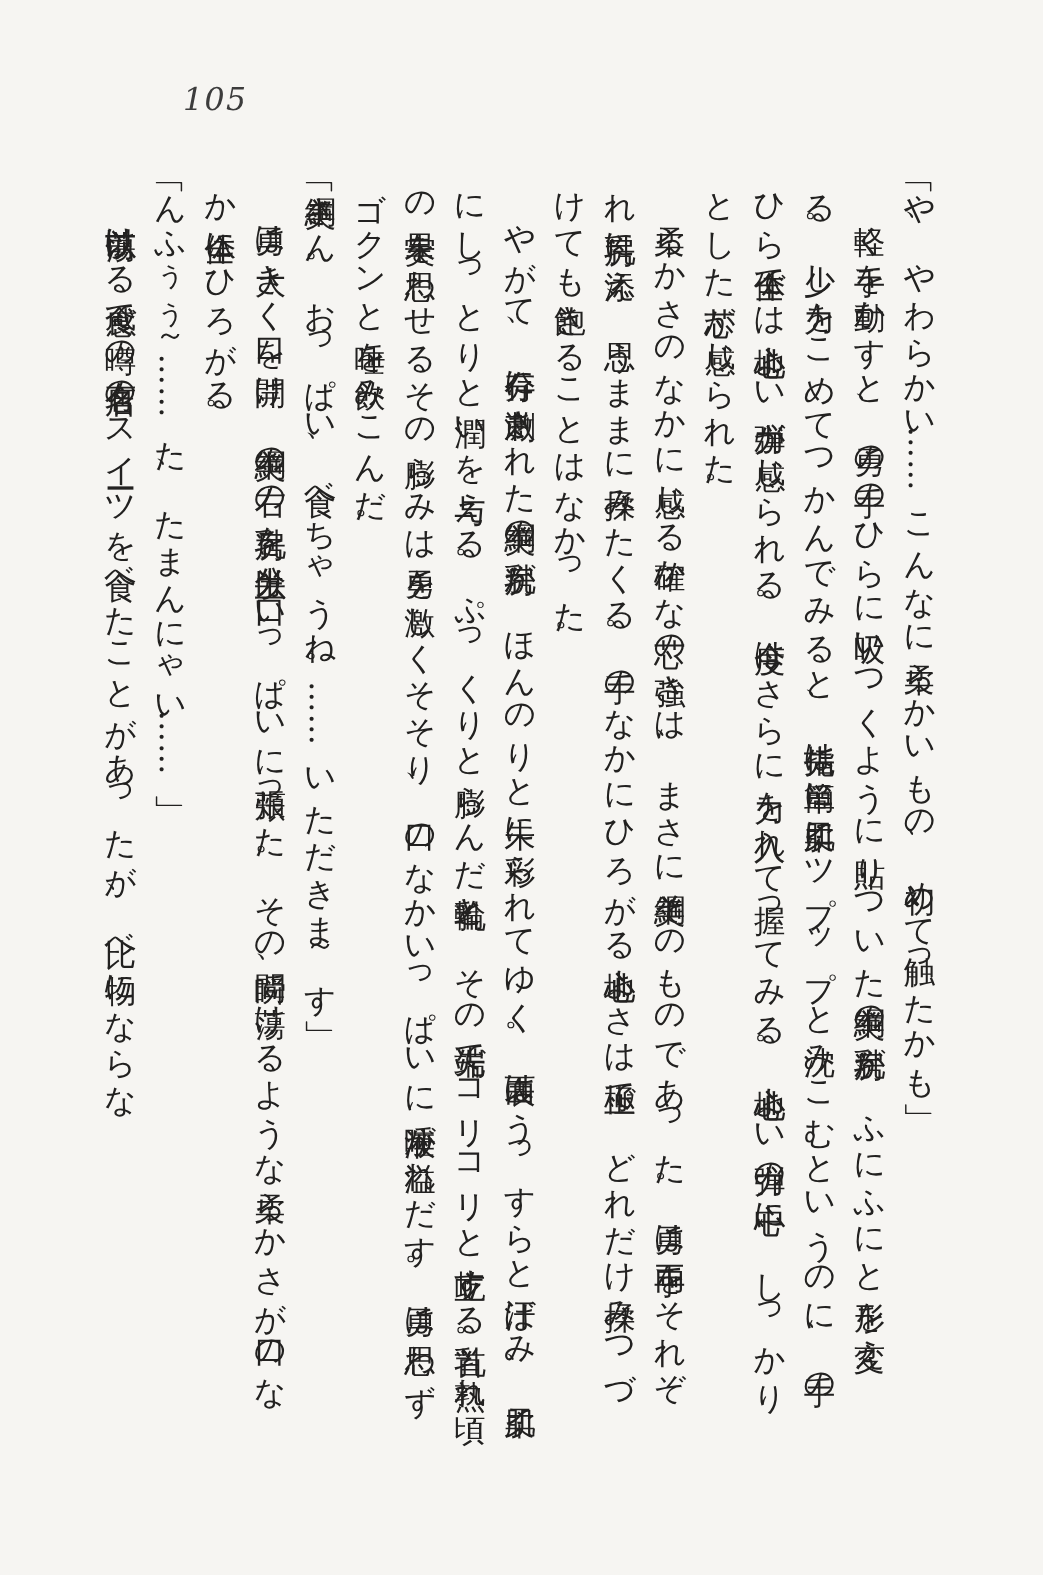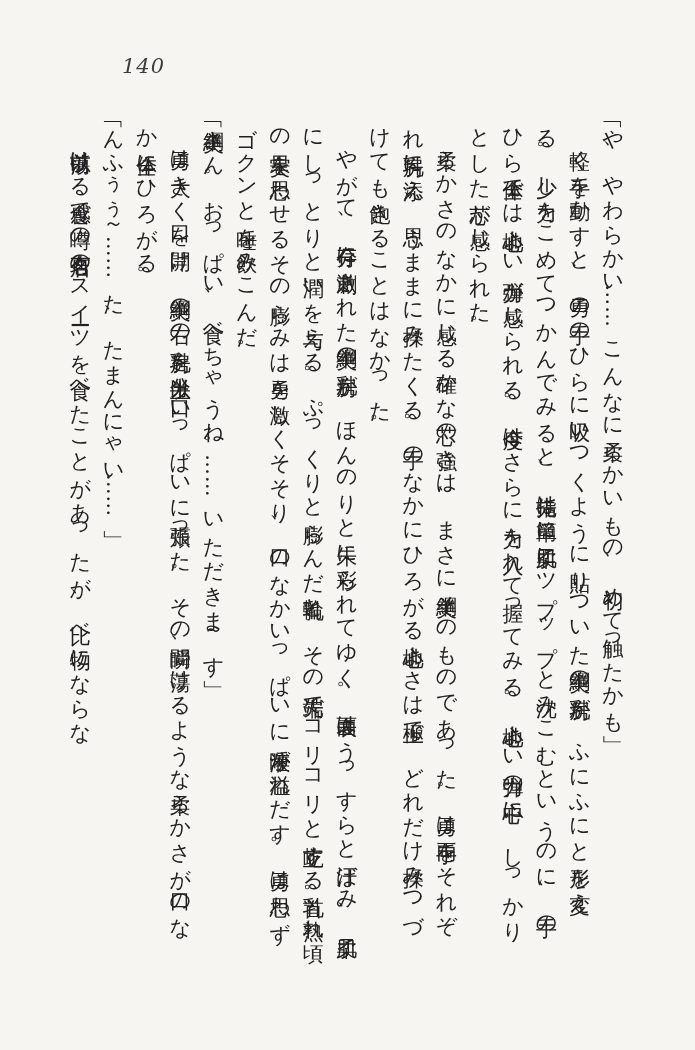--- a/index.html
+++ b/index.html
@@ -41,21 +41,21 @@
     padding: 0;
   }
   .text-block p.indent {
     text-indent: 1em;
   }
 </style>
 </head>
 <body>
 
 <div class="page">
-  <div class="page-number">140</div>
+  <div class="page-number">105</div>
   <div class="text-block" id="text-block">
       <p>「や、やわらかい……こんなに柔らかいもの、初めて触ったかも」</p>
       <p class="indent">軽く手を動かすと、勇の手のひらに吸いつくように貼りついた美綱の乳房が、ふにふにと形を変える。少し力をこめてつかんでみると、指先は簡単に柔肌にツプップと沈みこむというのに、手のひら全体では心地よい弾力が感じられる。今度はさらに力を入れて握ってみる。心地よい弾力の中心に、しっかりとした芯が感じられた。</p>
       <p class="indent">柔らかさのなかに感じる確かな芯の強さは、まさに美綱そのものであった。勇は両手をそれぞれ乳房に添え、思うままに揉みたくる。手のなかにひろがる心地よさは極上で、どれだけ揉みつづけても飽きることはなかった。</p>
       <p class="indent">やがて、存分に刺激された美綱の乳房が、ほんのりと朱に彩られてゆく。表面はうっすらと汗ばみ、柔肌にしっとりと潤いを与える。ぷっくりと膨らんだ乳輪と、その先端でコリコリと屹立する乳首。熟れ頃の果実を思わせるその膨らみは勇を激しくそそり、口のなかいっぱいに唾液が溢れだす。勇は思わずゴクンと唾を飲みこんだ。</p>
       <p>「美綱さん。おっぱい、食べちゃうね。……いただきま～す」</p>
       <p class="indent">勇は大きく口を開け、美綱の右の乳房を半分以上、口いっぱいに頬張った。その瞬間、蕩けるような柔らかさが口のなか全体にひろがる。</p>
       <p>「んふぅぅ～……た、たまんにゃい……」</p>
       <p class="indent">以前蕩ける食感で噂の有名店のスイーツを食べたことがあったが、比べ物にならな</p>
     </div>

